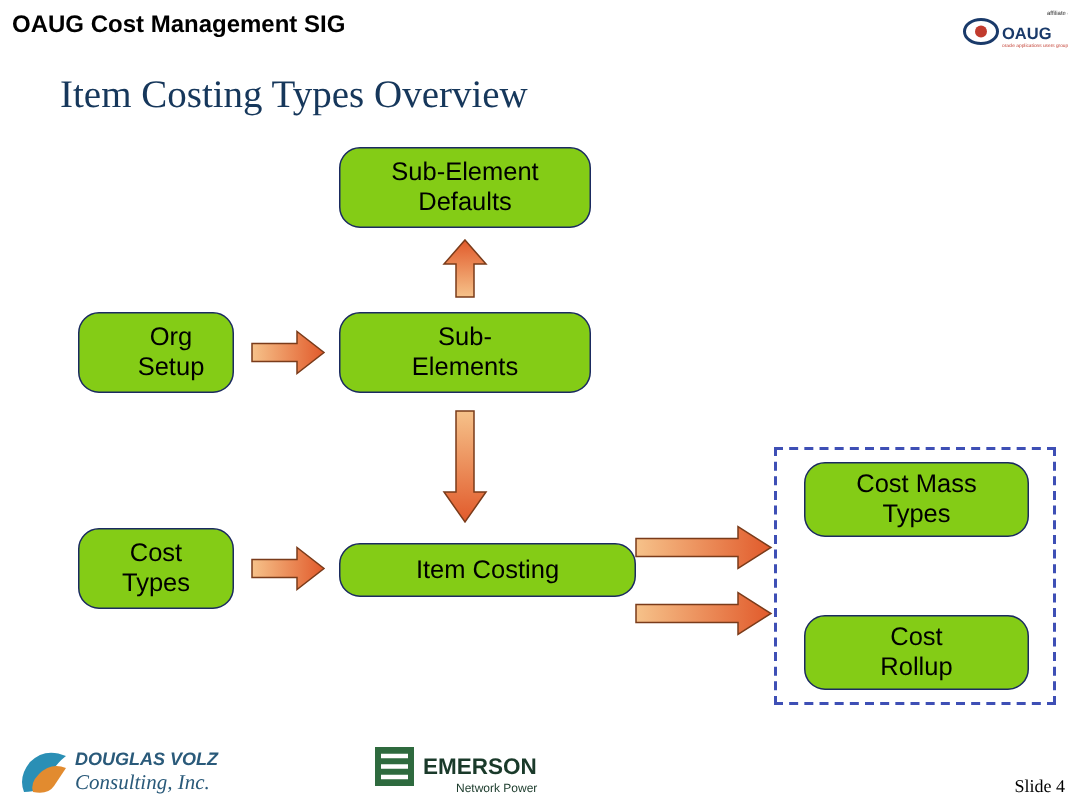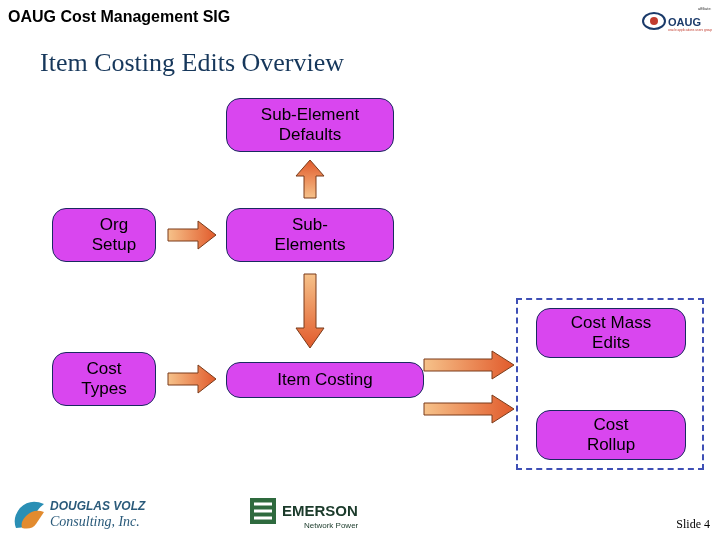--- a/index.html
+++ b/index.html
@@ -35,21 +35,21 @@
     top: 48px;
     left: 40px;
     font-size: 26px;
     font-family: "Times New Roman", serif;
     color: #16375b;
   }
   .node {
     position: absolute;
     border: 1.5px solid #1a2a60;
     border-radius: 14px;
-    background: #d946ef;
+    background: #84cc16;
     display: flex;
     align-items: center;
     justify-content: center;
     text-align: center;
     font-size: 17px;
     color: #000;
     line-height: 1.15;
     padding: 4px;
   }
   .dashed-box {
@@ -81,21 +81,21 @@
 <div class="logo-top">
   <svg viewBox="0 0 72 28">
     <text x="58" y="6" font-size="4" fill="#333">affiliate of</text>
     <ellipse cx="14" cy="17" rx="11" ry="8" fill="#fff" stroke="#1a3a6a" stroke-width="2"></ellipse>
     <circle cx="14" cy="17" r="4" fill="#c13b2e"></circle>
     <text x="28" y="22" font-size="11" font-weight="bold" fill="#1a3a6a">OAUG</text>
     <text x="28" y="27" font-size="3.2" fill="#c13b2e">oracle applications users group</text>
   </svg>
 </div>
 
-<div class="title">Item Costing Edits Overview</div>
+<div class="title">Item Costing Types Overview</div>
 
 <div class="dashed-box" style="left:516px; top:298px; width:188px; height:172px;"></div>
 
 <div class="node" style="left:226px; top:98px; width:168px; height:54px;">
   <span style="white-space:pre-line;">Sub-Element
 Defaults</span>
 </div>
 
 <div class="node" style="left:52px; top:208px; width:104px; height:54px;padding-left:24px;">
   <span style="white-space:pre-line;">Org
@@ -111,21 +111,21 @@
   <span style="white-space:pre-line;">Cost
 Types</span>
 </div>
 
 <div class="node" style="left:226px; top:362px; width:198px; height:36px;">
   <span>Item Costing</span>
 </div>
 
 <div class="node" style="left:536px; top:308px; width:150px; height:50px;">
   <span style="white-space:pre-line;">Cost Mass
-Edits</span>
+Types</span>
 </div>
 
 <div class="node" style="left:536px; top:410px; width:150px; height:50px;">
   <span style="white-space:pre-line;">Cost
 Rollup</span>
 </div>
 
 <svg class="arrow" style="left:292px; top:158px; width:36px; height:44px;" viewBox="0 0 36 44">
   <defs>
     <linearGradient id="gu" x1="0" y1="1" x2="0" y2="0">

